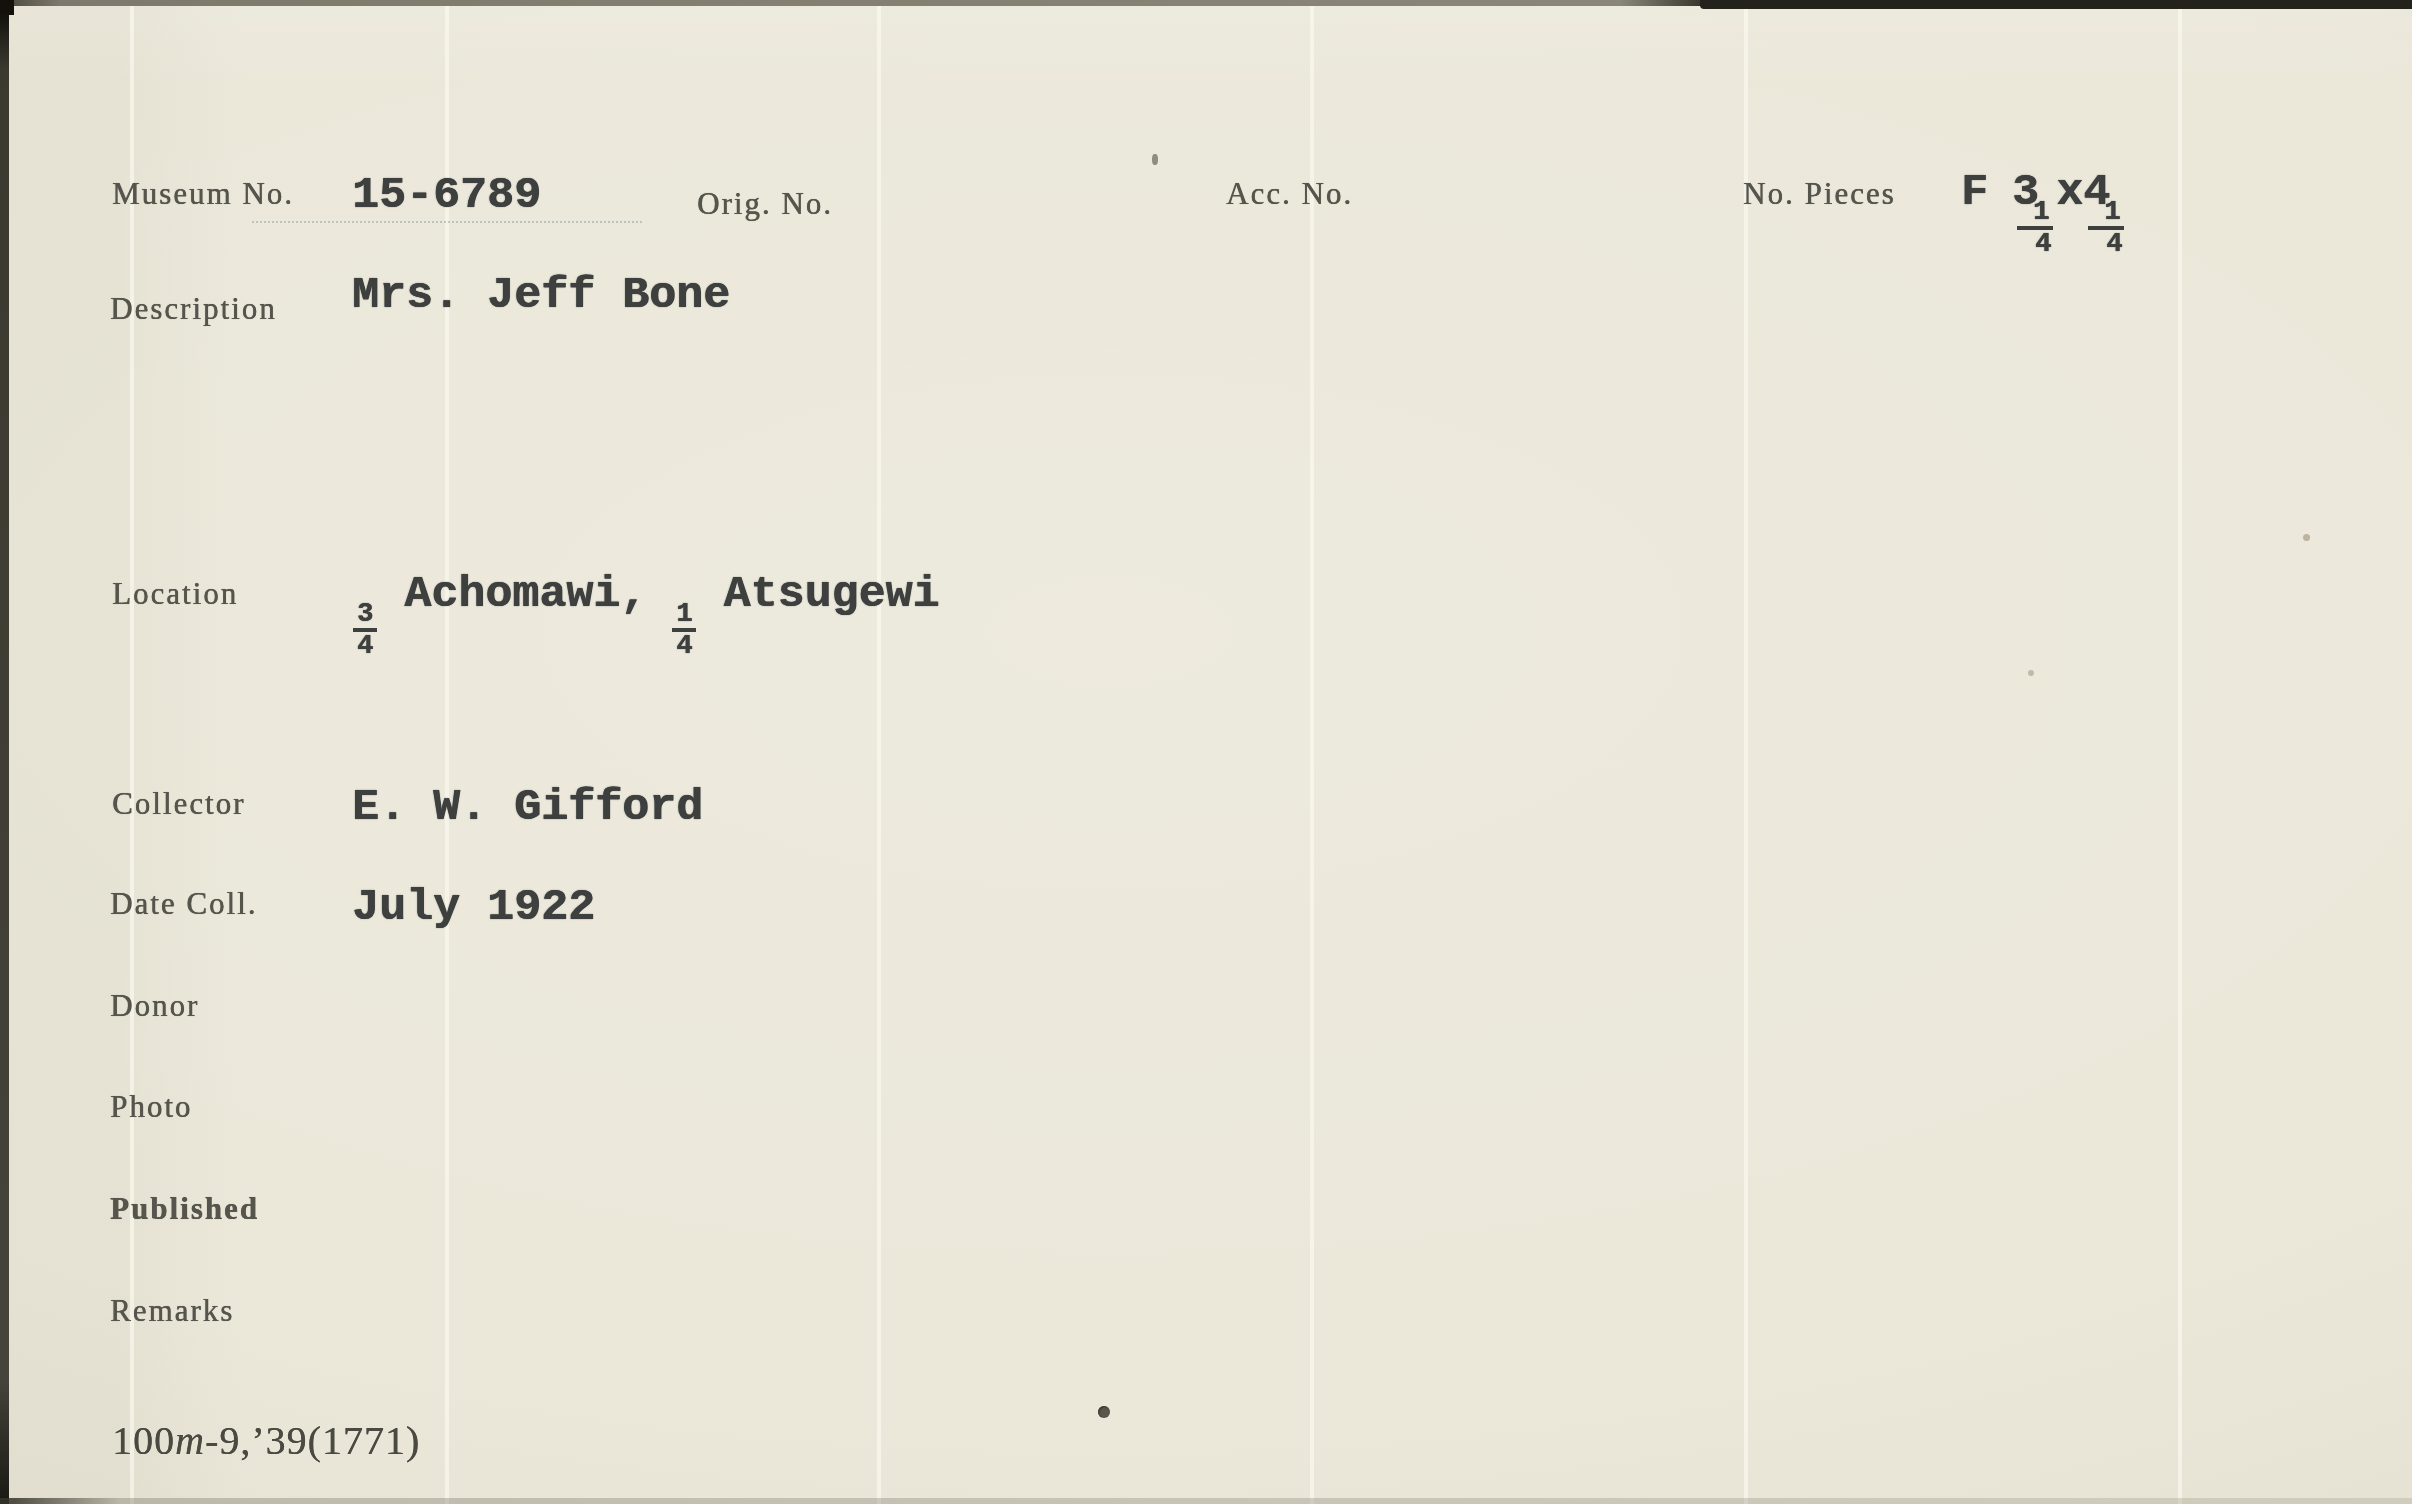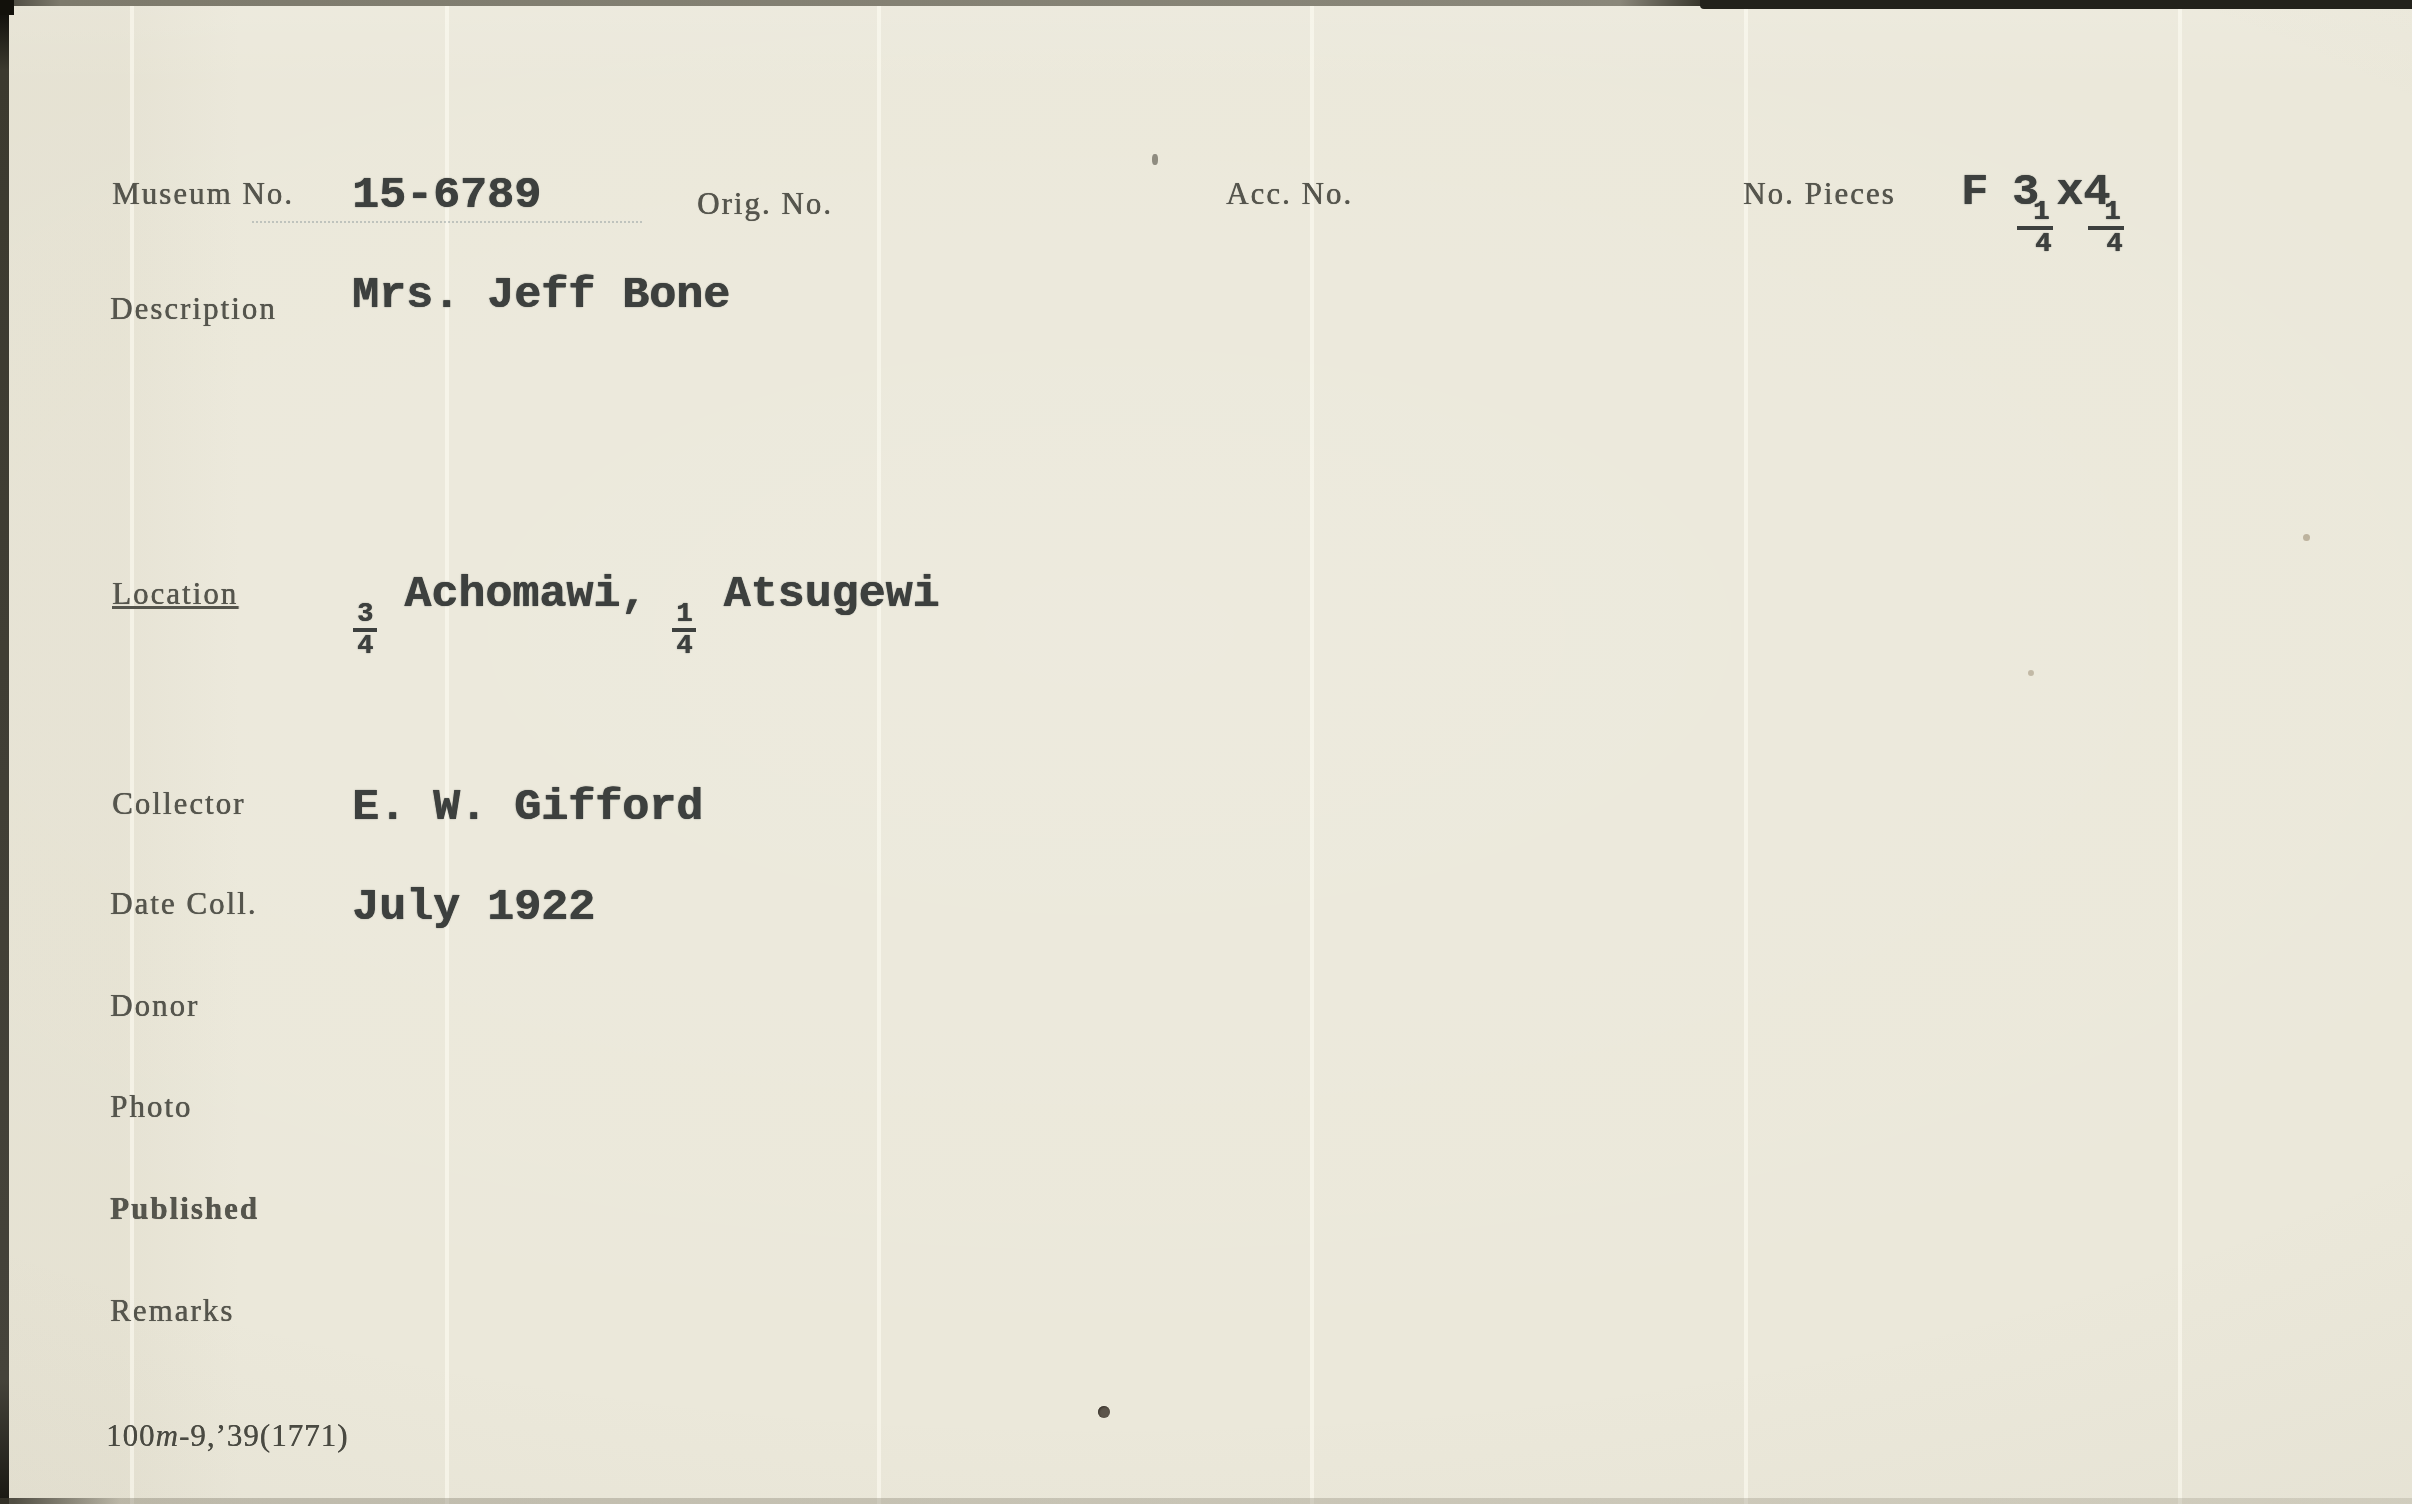--- a/index.html
+++ b/index.html
@@ -52,36 +52,36 @@
   
   .tfrac{display:inline-flex;flex-direction:column;align-items:center;vertical-align:-15px;line-height:1;margin:0 3px 0 1px;}
   .tfrac .fnum{display:block;font-size:27px;line-height:23px;border-bottom:4px solid currentColor;padding:0 4px 2px;}
   .tfrac .fden{display:block;font-size:27px;line-height:26px;padding-top:1px;}
   .tfrac.overlap{margin-left:-6px;}
   .tfrac.overlap .fnum{padding-left:16px;margin-left:-16px;}
   .gap{display:inline-block;width:24px;}
 
   
   .pfooter{
-    position:absolute;left:106px;top:1419px;white-space:nowrap;line-height:1.1;
-    font-size:31px;color:#4a4a42;letter-spacing:1px;
+    position:absolute;left:112px;top:1419px;white-space:nowrap;line-height:1.1;
+    font-size:40px;color:#4a4a42;letter-spacing:1px;
     text-shadow:0.3px 0 0 currentColor;
   }
   .pfooter .ital{font-style:italic;}
 
   
   .museum-label{left:112px;top:177px;}
   .museum-value{left:352px;top:171px;}
   .orig-label{left:697px;top:187px;}
   .acc-label{left:1226px;top:177px;}
   .pieces-label{left:1743px;top:177px;}
   .pieces-value{left:1961px;top:168px;}
   .desc-label{left:110px;top:292px;}
   .desc-value{left:352px;top:271px;}
-  .loc-label{left:112px;top:577px;text-decoration:underline;}
+  .loc-label{left:112px;top:577px;}
   .loc-value{left:352px;top:570px;}
   .coll-label{left:112px;top:787px;}
   .coll-value{left:352px;top:783px;}
   .date-label{left:110px;top:887px;}
   .date-value{left:352px;top:883px;}
   .donor-label{left:110px;top:989px;}
   .donor-value{left:352px;top:985px;}
   .photo-label{left:110px;top:1090px;}
   .pub-label{left:110px;top:1192px;font-weight:bold;}
   .rem-label{left:110px;top:1294px;}

